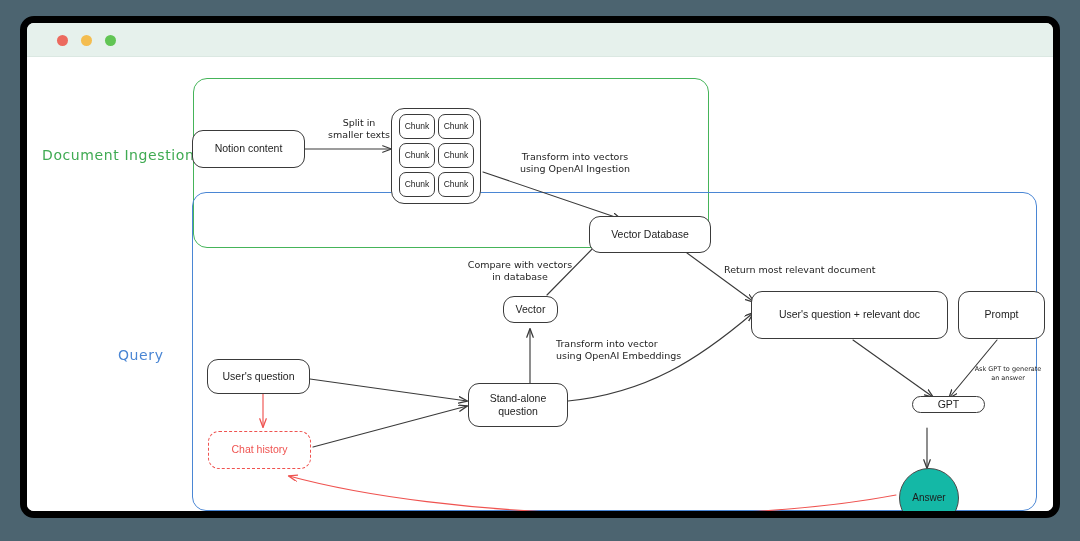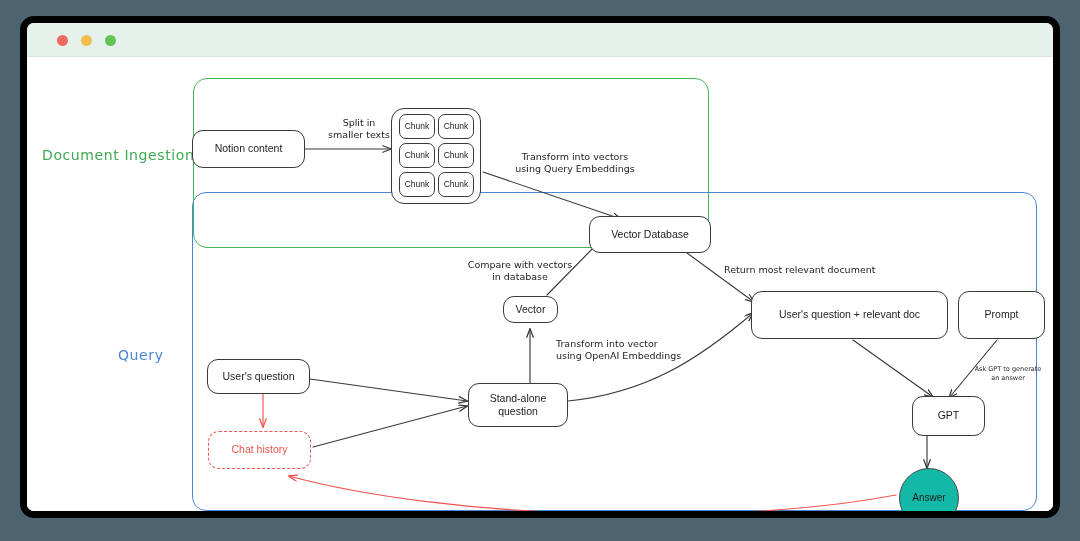--- a/index.html
+++ b/index.html
@@ -215,29 +215,29 @@
 
       <div class="node dashed-red" style="left:181px; top:374px; width:103px; height:38px;">Chat history</div>
 
       <div class="node" style="left:441px; top:326px; width:100px; height:44px; white-space:pre-line;">Stand-alone
 question</div>
 
       <div class="node" style="left:724px; top:234px; width:197px; height:48px;">User's question + relevant doc</div>
 
       <div class="node" style="left:931px; top:234px; width:87px; height:48px;">Prompt</div>
 
-      <div class="node" style="left:885px; top:339px; width:73px; height:40px;">GPT</div>
+      <div class="node" style="left:885px; top:339px; width:73px; height:17px;">GPT</div>
 
       <div class="node circle" style="left:872px; top:411px; width:60px; height:60px;">Answer</div>
 
       <div class="edge-label" style="left:291px; top:60px; width:82px;">Split in
 smaller texts</div>
 
       <div class="edge-label" style="left:473px; top:94px; width:150px;">Transform into vectors
-using Query Embeddings</div>
+using OpenAI Ingestion</div>
 
       <div class="edge-label" style="left:418px; top:202px; width:150px;">Compare with vectors
 in database</div>
 
       <div class="edge-label left" style="left:513px; top:281px; width:160px;">Transform into vector
 using OpenAI Embeddings</div>
 
       <div class="edge-label left" style="left:681px; top:207px; width:200px;">Return most relevant document</div>
 
       <div class="edge-label tiny" style="left:940px; top:308px; width:82px;">Ask GPT to generate

